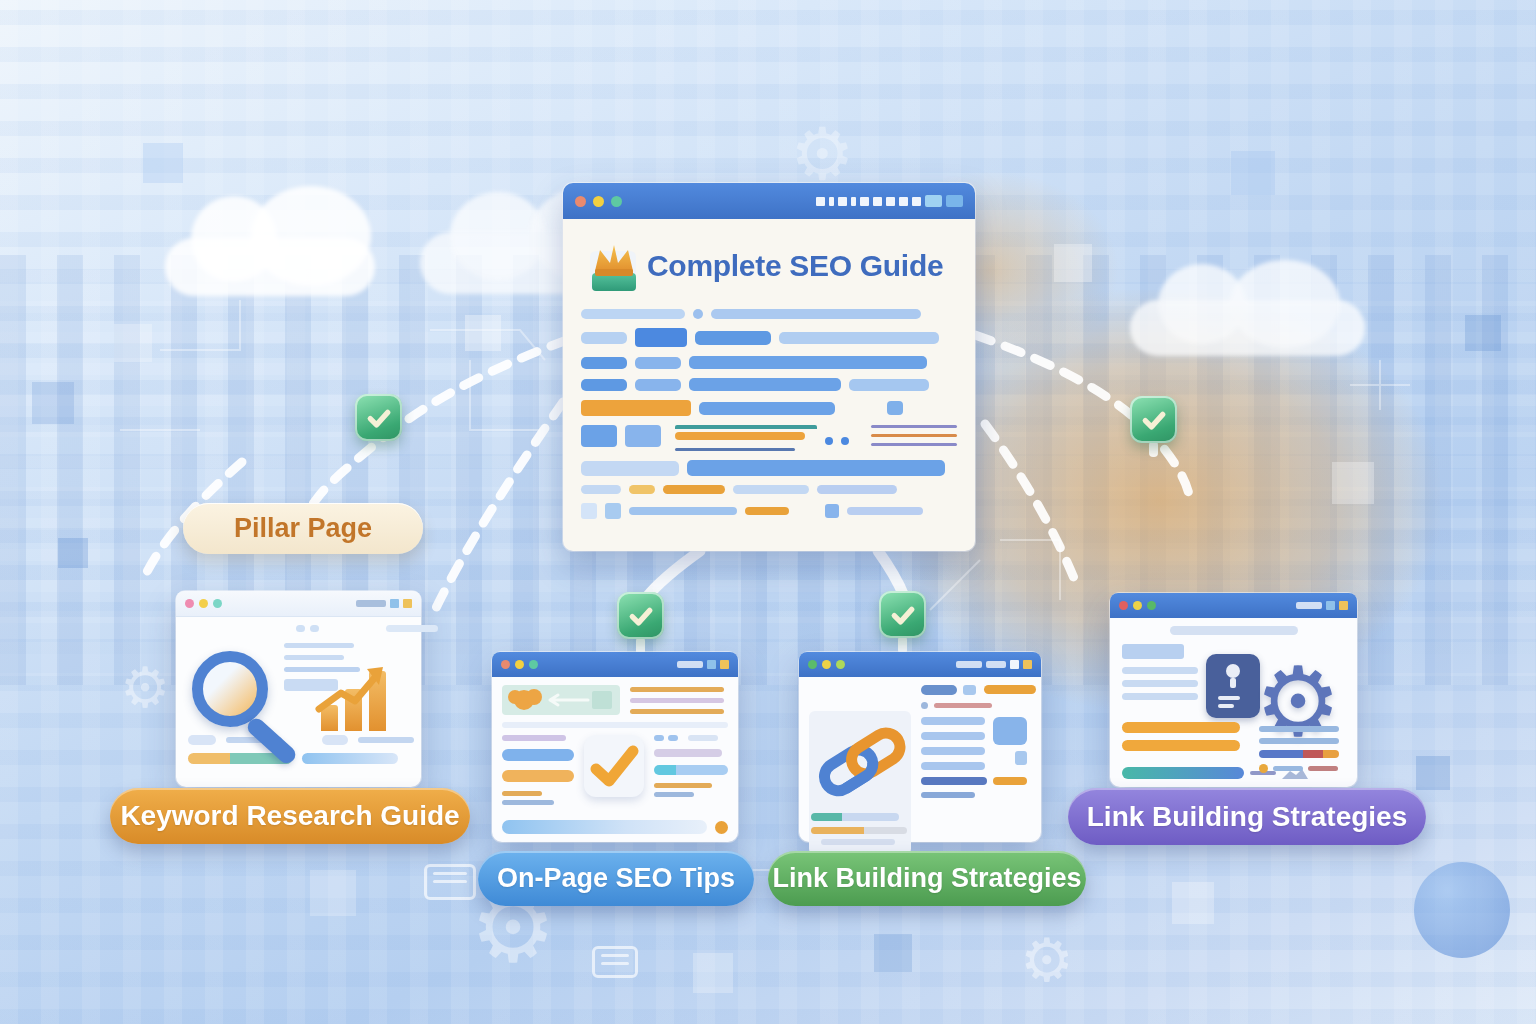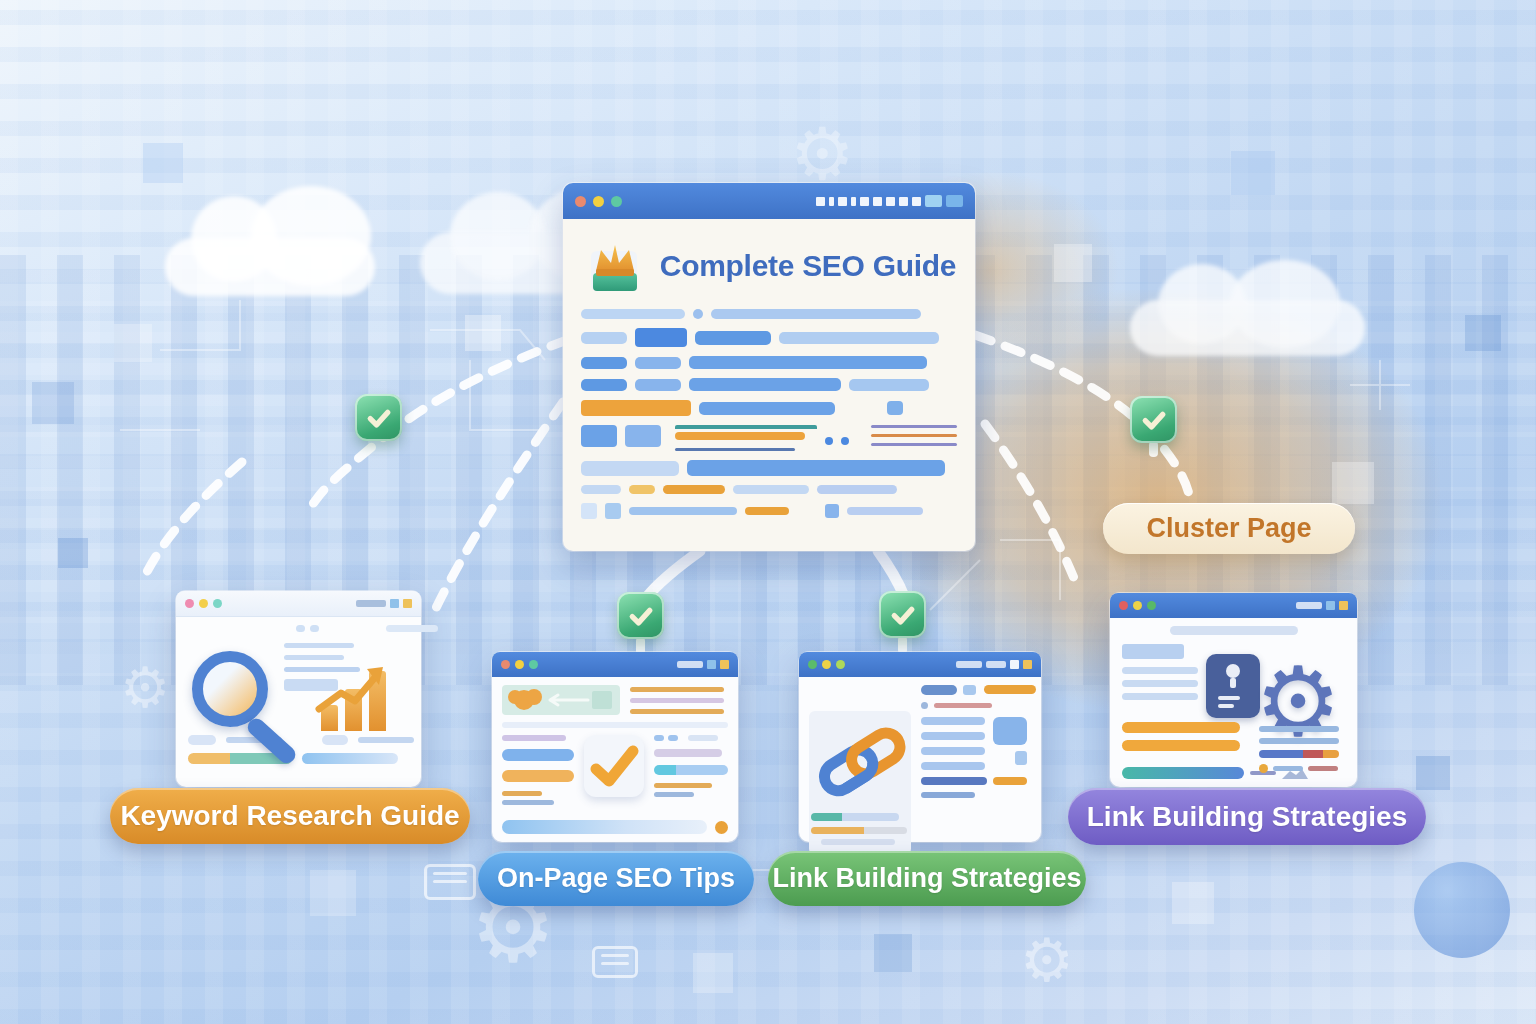--- a/index.html
+++ b/index.html
@@ -68,21 +68,21 @@
   .ticons i.bar{width:26px;height:7px;background:rgba(255,255,255,.75);border-radius:2px;}
   .ticons.on-light i{background:#a9bfdd;}
   .ticons.on-light i.blue{background:#8fc1ea;}
   .ticons.on-light i.amber{background:#eec25a;}
   
   .sb{display:block;border-radius:5px;flex:0 0 auto;}
   .srow{display:flex;align-items:center;gap:8px;margin-bottom:9px;}
   
   #pillar-window{left:563px;top:183px;width:412px;height:368px;}
   #pillar-window .wbody{padding:14px 18px 10px 18px;}
-  .pillar-head{display:flex;align-items:center;gap:16px;margin:4px 0 14px 2px;justify-content:center;}
+  .pillar-head{display:flex;align-items:center;gap:4px;margin:4px 0 14px 2px;}
   .pillar-title{font-size:30px;font-weight:700;color:#3f6cbe;letter-spacing:-.3px;}
   
   #win-keyword{left:176px;top:591px;width:245px;height:196px;background:#fcfdfe;}
   #win-onpage{left:492px;top:652px;width:246px;height:190px;background:#fbfcfe;}
   #win-link{left:799px;top:652px;width:242px;height:190px;background:#fbfcfe;}
   #win-gear{left:1110px;top:593px;width:247px;height:194px;background:#fbfcfe;}
   .wbody.sm{padding:8px 10px;position:relative;}
   
   .mag{position:absolute;left:16px;top:34px;width:76px;height:76px;z-index:2;}
   .mag .lens{width:76px;height:76px;border-radius:50%;border:11px solid #4f82d2;box-sizing:border-box;
@@ -296,21 +296,21 @@
   </div>
   <div class="check-badge" style="left:1130px;top:396px">
     <svg width="30" height="30" viewBox="0 0 24 24">
         <path d="M5 12.5 L10 17.5 L19 7.5" fill="none" stroke="#f6f0d6" stroke-width="4.2" stroke-linecap="round" stroke-linejoin="round"></path>
       </svg>
   </div>
   <div class="stem" style="left:636px;top:637px;height:18px"></div>
   <div class="stem" style="left:898px;top:636px;height:18px"></div>
   <div class="stem" style="left:1149px;top:441px;height:16px"></div>
 
-  <div class="pill tan" id="pill-cluster">Cluster Page</div>
+  <div class="pill tan" id="pill-pillar">Pillar Page</div>
 
   <div class="bwin" id="win-keyword">
     <div class="tbar small light">
       <span class="dot" style="background:#ef8bb0"></span>
       <span class="dot" style="background:#f3cf4a"></span>
       <span class="dot" style="background:#7bd6c6"></span>
       <span class="ticons on-light">
         <i style="width:30px;height:7px;border-radius:2px"></i>
           <i class="blue"></i>
           <i class="amber"></i>

